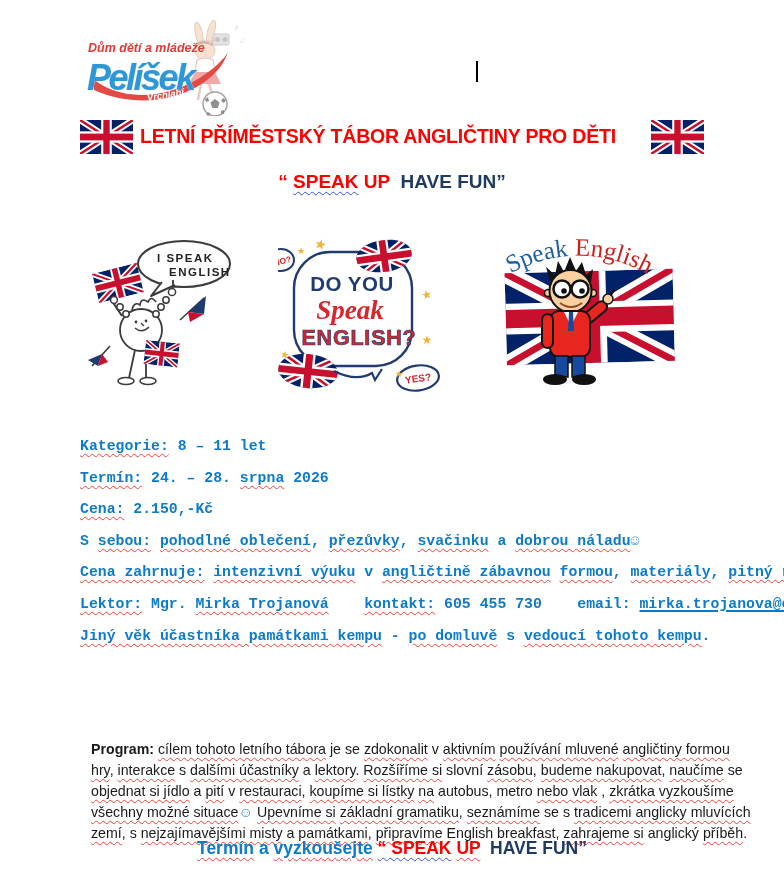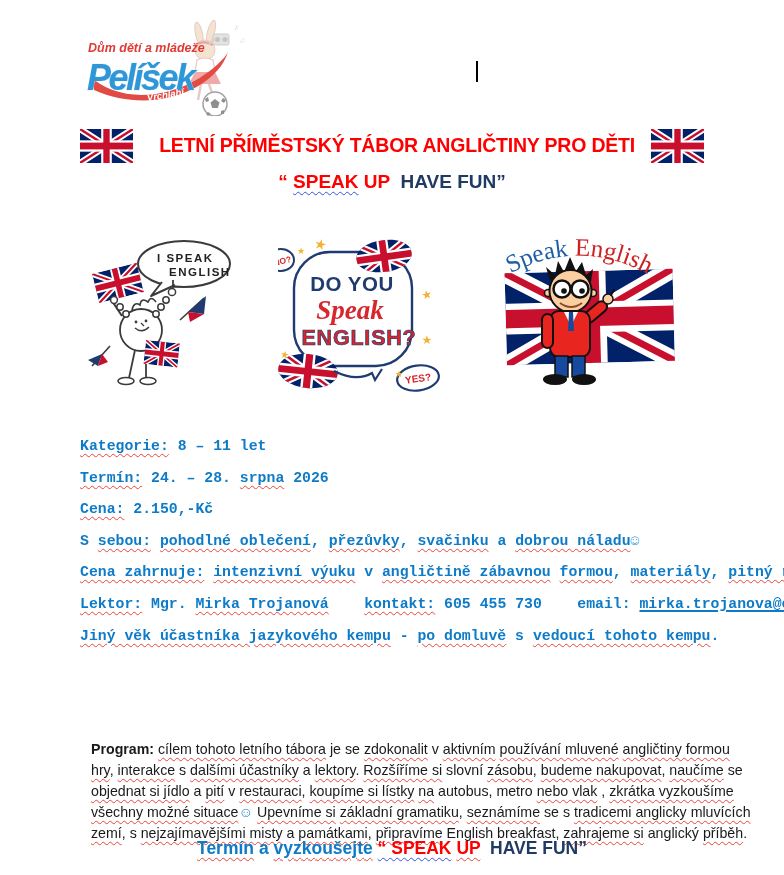--- a/index.html
+++ b/index.html
@@ -17,21 +17,21 @@
   .b   {font-weight:bold;}
   .red {color:var(--accent_red);}
   .navy{color:var(--navy);}
   .blue{color:var(--accent_blue);}
 
   .logo-svg{left:86px;top:18px;}
   .cursor{left:476px;top:61px;width:1.5px;height:21px;background:#000;}
 
   .title-row{top:118px;left:0;right:0;display:flex;align-items:center;justify-content:space-between;padding:0 80px;}
   .title-row h1{
-    flex:1;text-align:right;margin:16px;color:var(--accent_red);
+    flex:1;text-align:left;margin:7px;color:var(--accent_red);
     font-size:19.5px;font-weight:bold;letter-spacing:-0.2px;white-space:nowrap;
   }
   .subtitle{top:171px;left:0;width:100%;text-align:center;font-size:19px;font-weight:bold;white-space:pre-wrap;}
 
   .details{left:80px;top:438px;color:var(--accent_blue);font-weight:bold;font-size:14.8px;font-family:Liberation Mono, monospace;}
   .dline{height:31.6px;white-space:pre;}
 
   .program{left:77px;top:725px;width:706px;margin:14px;color:#1a1a1a;font-size:14.2px;line-height:20.9px;white-space:pre-wrap;}
 
   .footer{top:838px;left:0;width:100%;text-align:center;font-size:17.5px;font-weight:bold;white-space:pre-wrap;}
@@ -247,21 +247,21 @@
   </text>
 </svg>
 
 <div class="abs details">
   <div class="dline"><span class="sq">Kategorie:</span><span> 8 – 11 let</span></div>
   <div class="dline"><span class="sq">Termín:</span><span> 24. – 28. </span><span class="sq">srpna</span><span> 2026</span></div>
   <div class="dline"><span class="sq">Cena:</span><span> 2.150,-Kč</span></div>
   <div class="dline"><span>S </span><span class="sq">sebou:</span><span> </span><span class="sq">pohodlné oblečení</span><span>, </span><span class="sq">přezůvky</span><span>, </span><span class="sq">svačinku</span><span> a </span><span class="sq">dobrou náladu</span><span>☺</span></div>
   <div class="dline"><span class="sq">Cena zahrnuje:</span><span> </span><span class="sq">intenzivní výuku</span><span> v </span><span class="sq">angličtině zábavnou</span><span> </span><span class="sq">formou</span><span>, </span><span class="sq">materiály</span><span>, </span><span class="sq">pitný režim</span></div>
   <div class="dline"><span class="sq">Lektor:</span><span> Mgr. </span><span class="sq">Mirka Trojanová</span><span>    </span><span class="sq">kontakt:</span><span> 605 455 730    email: </span><span class="link ">mirka.trojanova@centrum.cz</span></div>
-  <div class="dline"><span class="sq">Jiný věk účastníka jazykového kempu</span><span> - </span><span class="sq">po domluvě</span><span> s </span><span class="sq">vedoucí tohoto kempu</span><span>.</span></div>
+  <div class="dline"><span class="sq">Jiný věk účastníka památkami kempu</span><span> - </span><span class="sq">po domluvě</span><span> s </span><span class="sq">vedoucí tohoto kempu</span><span>.</span></div>
 </div>
 
 <p class="abs program"><span class="b">Program: </span><span class="sq">cílem tohoto letního tábora</span><span> je se </span><span class="sq">zdokonalit</span><span> v </span><span class="sq">aktivním</span><span> </span><span class="sq">používání mluvené</span><span> </span><span class="sq">angličtiny formou</span><span>
 </span><span class="sq">hry</span><span>, </span><span class="sq">interakce</span><span> s </span><span class="sq">dalšími účastníky</span><span> a </span><span class="sq">lektory</span><span>. </span><span class="sq">Rozšíříme si</span><span> slovní </span><span class="sq">zásobu</span><span>, </span><span class="sq">budeme nakupovat</span><span>, </span><span class="sq">naučíme</span><span> se</span><span>
 </span><span class="sq">objednat si jídlo</span><span> a </span><span class="sq">pití</span><span> v </span><span class="sq">restauraci</span><span>, </span><span class="sq">koupíme si lístky</span><span> </span><span class="sq">na</span><span> autobus, metro </span><span class="sq">nebo vlak</span><span> , </span><span class="sq">zkrátka vyzkoušíme</span><span>
 </span><span class="sq">všechny možné situace</span><span class="blue">☺</span><span> </span><span class="sq">Upevníme si</span><span> </span><span class="sq">základní gramatiku</span><span>, </span><span class="sq">seznámíme</span><span> se s </span><span class="sq">tradicemi anglicky mluvících</span><span>
 </span><span class="sq">zemí</span><span>, s </span><span class="sq">nejzajímavějšími misty</span><span> a </span><span class="sq">památkami</span><span>, </span><span class="sq">připravíme</span><span> English breakfast, </span><span class="sq">zahrajeme si</span><span> anglický </span><span class="sq">příběh</span><span>.</span></p>
 
 <div class="abs footer"><span class="blue sq">Termín</span><span class="blue"> a </span><span class="blue sq">vyzkoušejte</span><span> </span><span class="red sqb">“ SPEAK</span><span class="red"> </span><span class="red sq">UP</span><span>  </span><span class="navy">HAVE FUN”</span></div>
 

